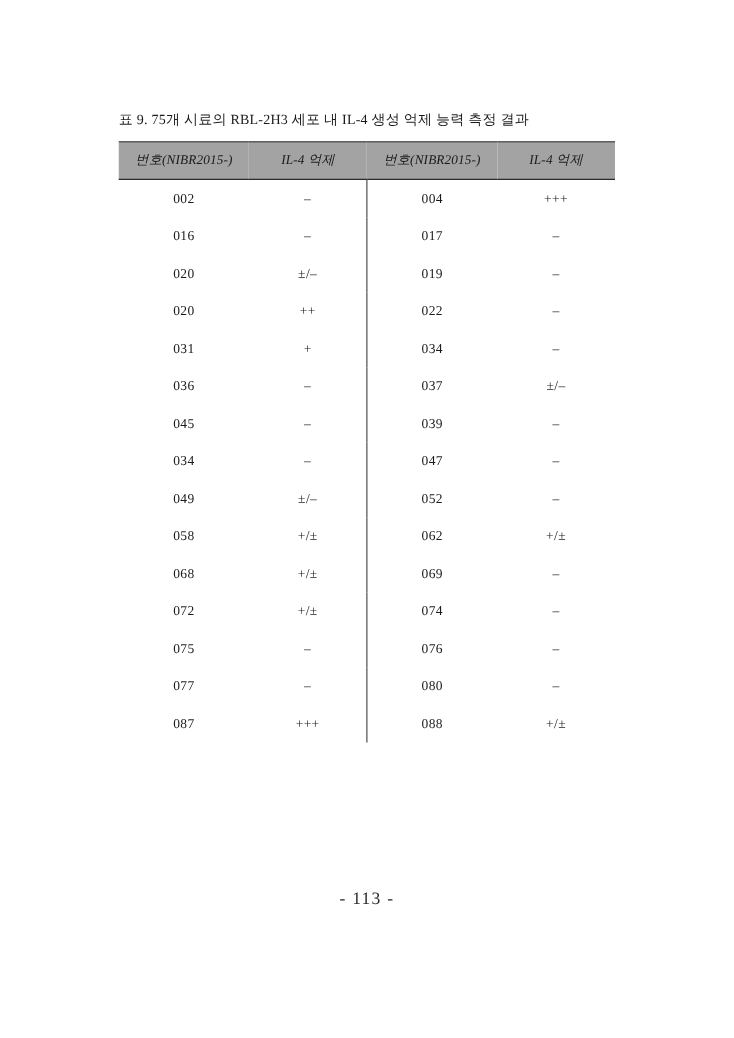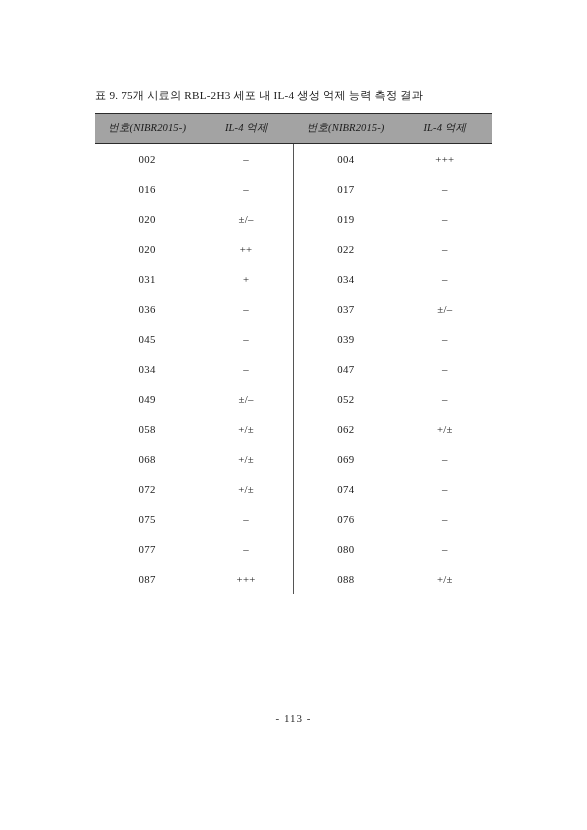--- a/index.html
+++ b/index.html
@@ -88,21 +88,21 @@
     min-width: 22px;
   }
 
   
   .folio {
     position: absolute;
     left: 0;
     top: 712px;
     width: 587px;
     text-align: center;
-    font-size: 11px;
+    font-size: 14px;
     letter-spacing: 1px;
     color: #2b2b2b;
   }
 </style>
 </head>
 <body>
 
 <div class="page">
 
   <div class="caption">표 9. 75개 시료의 RBL-2H3 세포 내 IL-4 생성 억제 능력 측정 결과</div>

